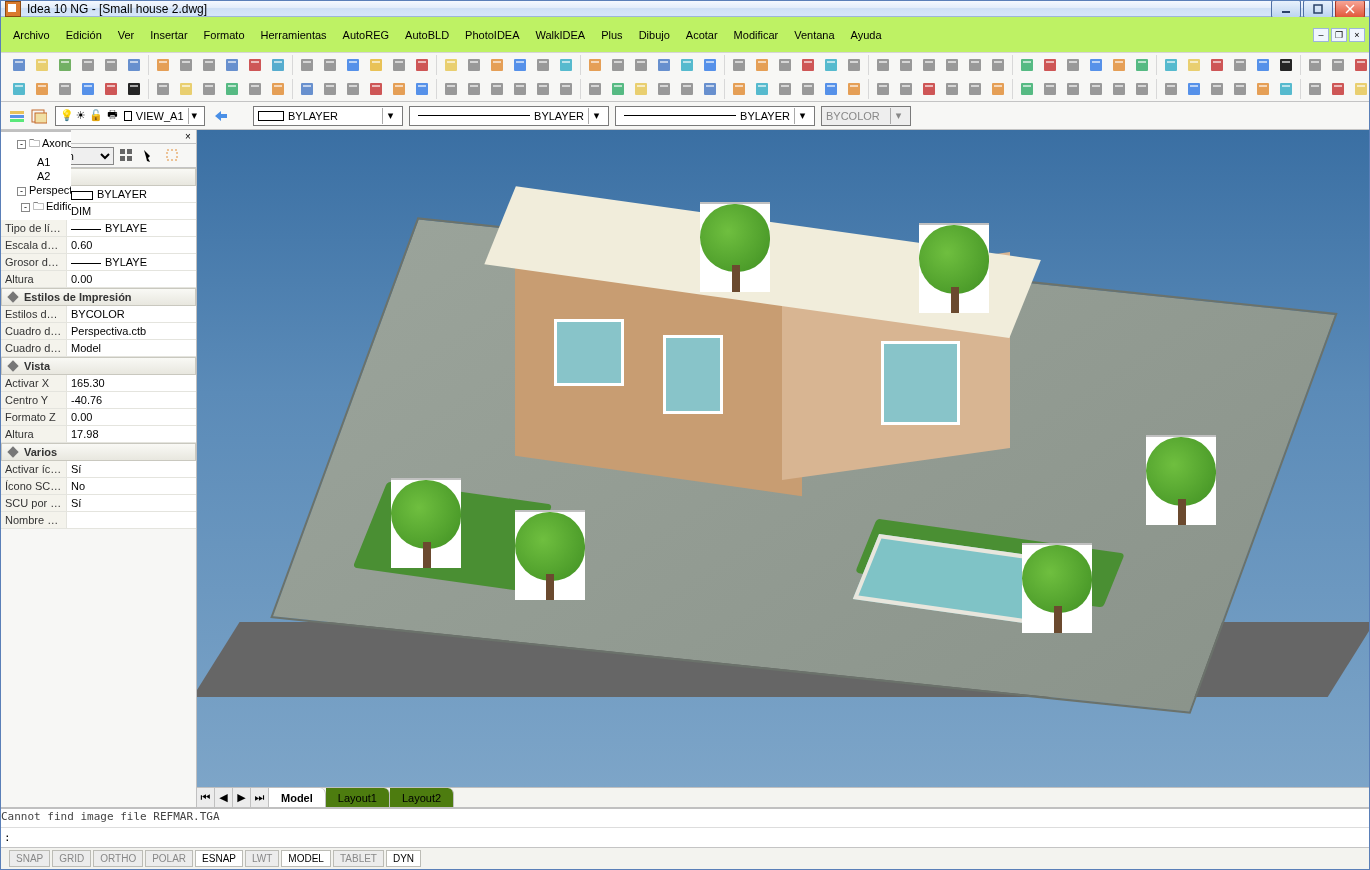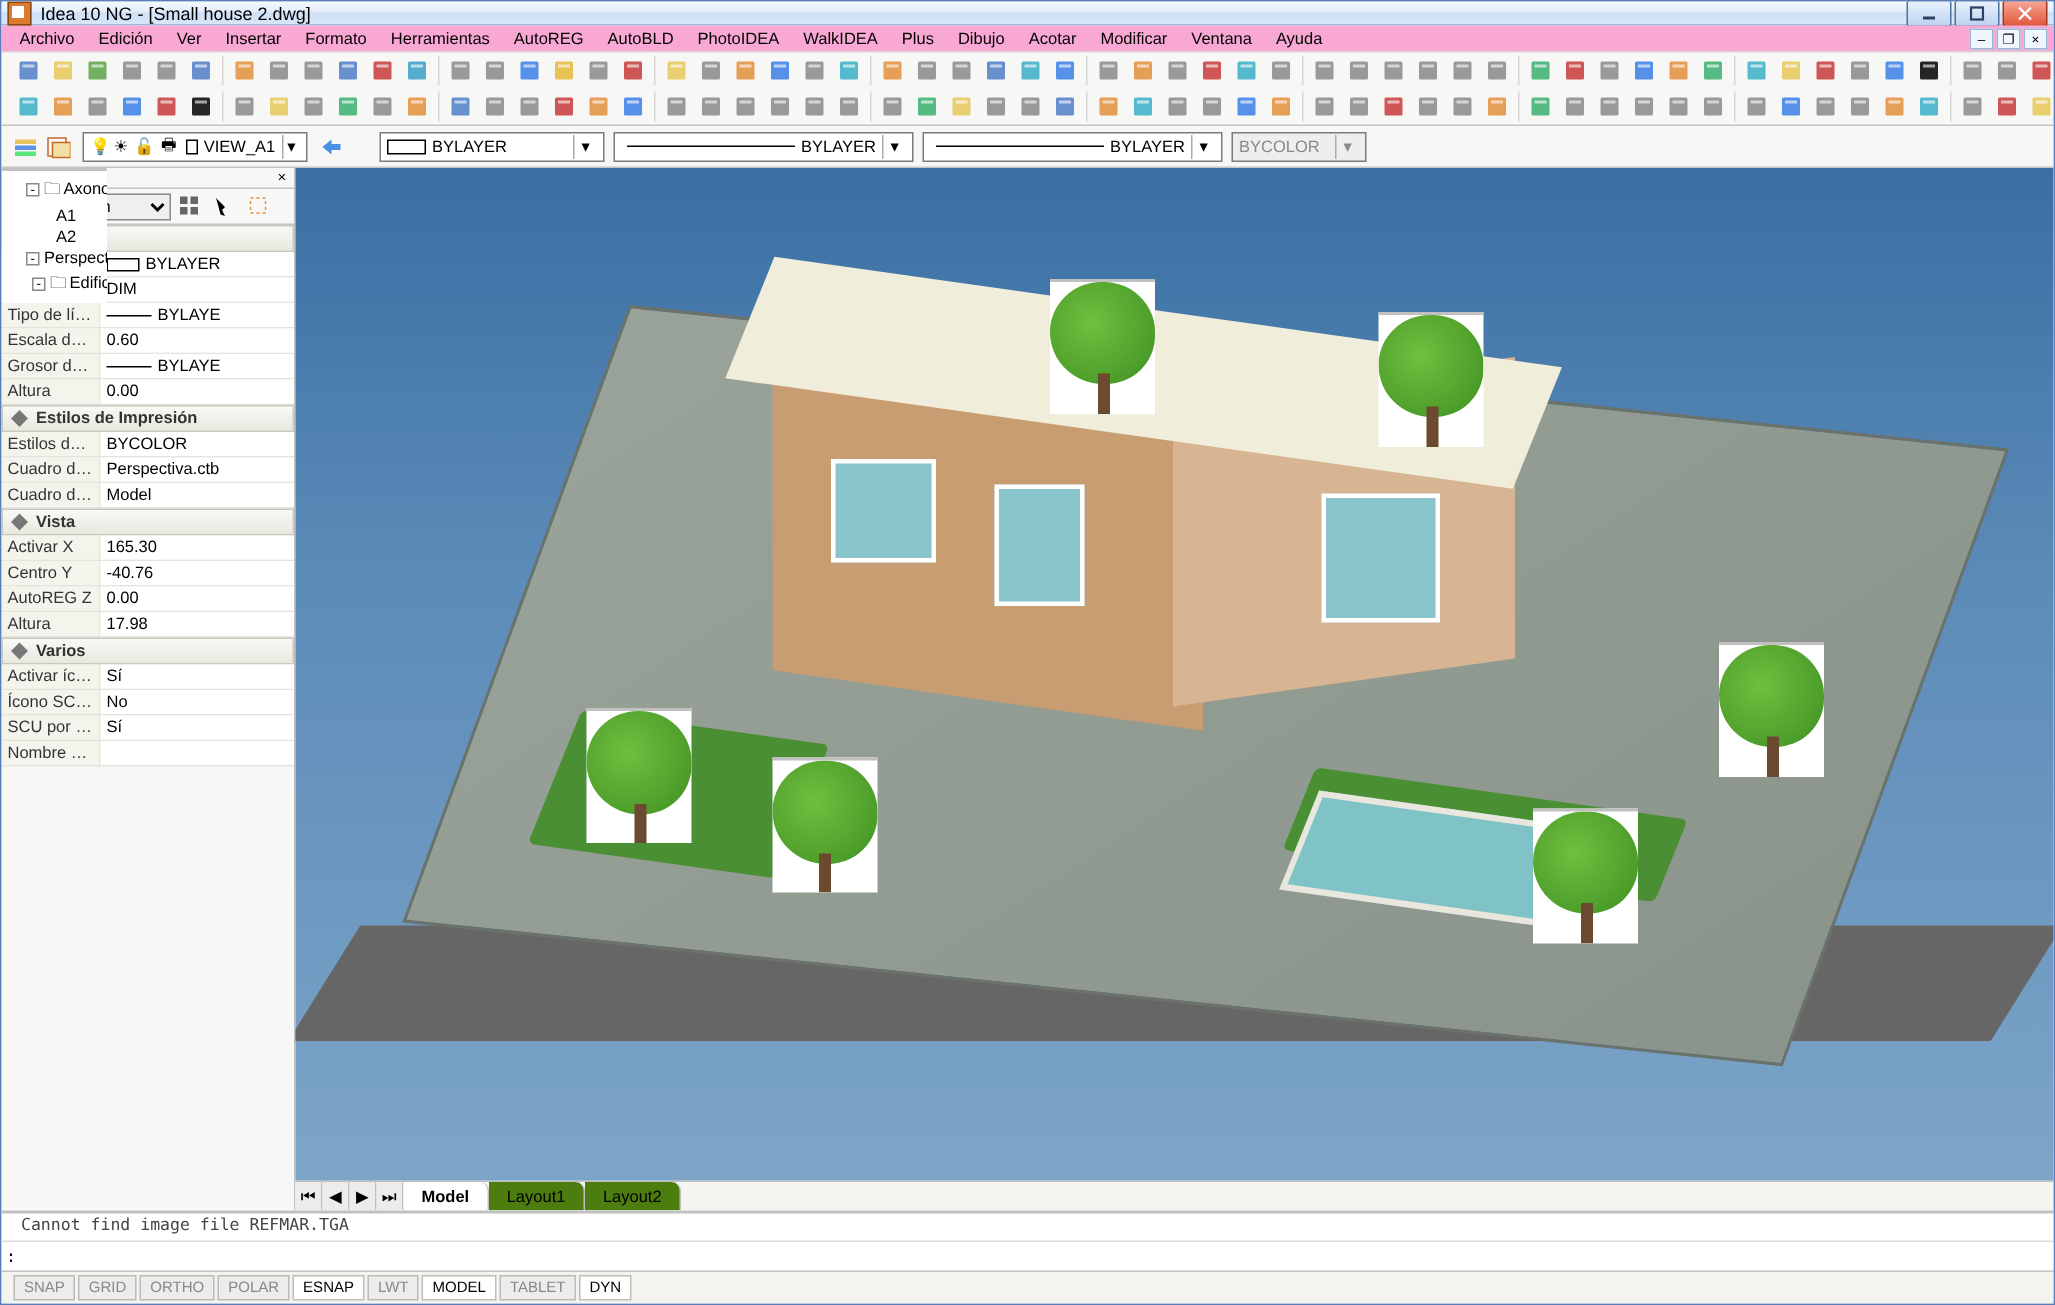--- a/index.html
+++ b/index.html
@@ -9,21 +9,21 @@
 .titlebar { height:16px; background:linear-gradient(to bottom,#f5f9ff 0%,#e3edfa 45%,#cfe0f6 50%,#d6e6f9 100%); display:flex; align-items:center; padding:0 4px; border-bottom:1px solid #9db6d8; }
 .titlebar .icon { width:16px; height:16px; background:#d97a2e; border:1px solid #8a4a12; margin-right:6px; position:relative; }
 .titlebar .icon::after{content:"";position:absolute;left:2px;top:2px;width:8px;height:8px;background:#fff;}
 .titlebar .title{ color:#000; font-size:12px; }
 .titlebar .spacer{ flex:1;}
 .winbtn { width:30px; height:18px; margin-left:2px; display:flex; align-items:center; justify-content:center; border:1px solid #4e6fa5; border-radius:2px; background:linear-gradient(to bottom,#e8f1fc,#bcd4f0); cursor:pointer; }
 .winbtn.close{ background:linear-gradient(to bottom,#f6a595,#e2563a); border-color:#a63622; color:#fff; }
 .winbtn svg{ width:10px; height:10px; }
 
 
-.menubar { height:18px; background:#f9a8d4; display:flex; align-items:center; padding:0 4px; border-bottom:1px solid #d6d6d6; }
+.menubar { height:36px; background:#bef264; display:flex; align-items:center; padding:0 4px; border-bottom:1px solid #d6d6d6; }
 .menubar .menuitem{ padding:3px 8px; color:#000; cursor:pointer; }
 .menubar .spacer{flex:1;}
 .menubar .mdi-controls{ display:flex; gap:2px;}
 .mdi-btn{ width:16px; height:14px;border:1px solid #9db6d8;background:#f0f6fd;display:flex;align-items:center;justify-content:center;cursor:pointer;font-size:9px;}
 
 
 .toolbars { background:#f7f7f5; border-bottom:1px solid #c4c4c4; }
 .tbrow{ display:flex; align-items:center; padding:2px 4px; flex-wrap:nowrap; overflow:hidden;}
 .tbgroup{ display:flex; align-items:center; padding:0 4px; border-right:1px solid #d8d8d8; gap:3px;}
 .tbgroup:last-child{border-right:none;}
@@ -90,21 +90,21 @@
 .t6{left:42%;top:6%;}
 
 
 .tabbar{ height:20px; background:#f4f4f0; display:flex; align-items:stretch; border-top:1px solid #c0c0c0;}
 .navbtn{ width:18px;display:flex;align-items:center;justify-content:center;border-right:1px solid #c0c0c0;cursor:pointer;background:#ececec;}
 .tab{ padding:2px 12px; border-right:1px solid #c0c0c0; background:#4d7c0f; cursor:pointer; display:flex;align-items:center;border-top-right-radius:6px;}
 .tab.active{ background:#fff; font-weight:bold;}
 
 
 .cmdarea{ height:40px; border-top:2px solid #c0c0c0; background:#fff;}
-.cmdlog{ height:18px; color:#444; padding:1px 13px; font-family:monospace;font-size:11px; overflow:hidden;}
+.cmdlog{ height:18px; color:#444; padding:1px 0; font-family:monospace;font-size:11px; overflow:hidden;}
 .cmdin{ height:20px; display:flex;align-items:center; border-top:1px solid #ddd;}
 .cmdin .prompt{padding:0 3px;font-family:monospace;}
 .cmdin input{flex:1;border:none;outline:none;font-family:monospace;font-size:11px;padding:2px;}
 
 
 .statusbar{ height:22px; background:#f3f3ef; border-top:1px solid #c4c4c4; display:flex; align-items:center; padding:0 6px;}
 .statusbar .left{ flex:1; color:#000; }
 .status-btn{ padding:2px 6px; border:1px solid #bcbcb6; margin-left:2px; background:#ececec; color:#888; cursor:pointer;font-size:10px;}
 .status-btn.active{ color:#000; background:#fff;}
 
@@ -1021,21 +1021,21 @@
         <div class="sect-hdr">Vista</div>
         <div class="prow">
           <div class="lab">Activar X</div>
           <div class="val">165.30</div>
         </div>
         <div class="prow">
           <div class="lab">Centro Y</div>
           <div class="val">-40.76</div>
         </div>
         <div class="prow">
-          <div class="lab">AutoREG Z</div>
+          <div class="lab">Formato Z</div>
           <div class="val">0.00</div>
         </div>
         <div class="prow">
           <div class="lab">Altura</div>
           <div class="val">17.98</div>
         </div>
         <div class="sect-hdr">Varios</div>
         <div class="prow">
           <div class="lab">Activar ícon…</div>
           <div class="val">Sí</div>

